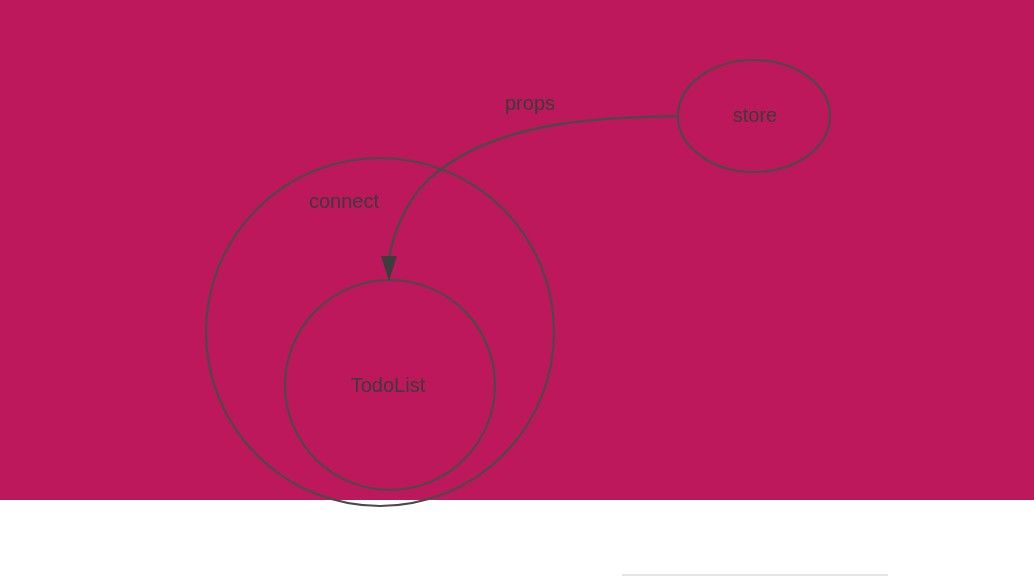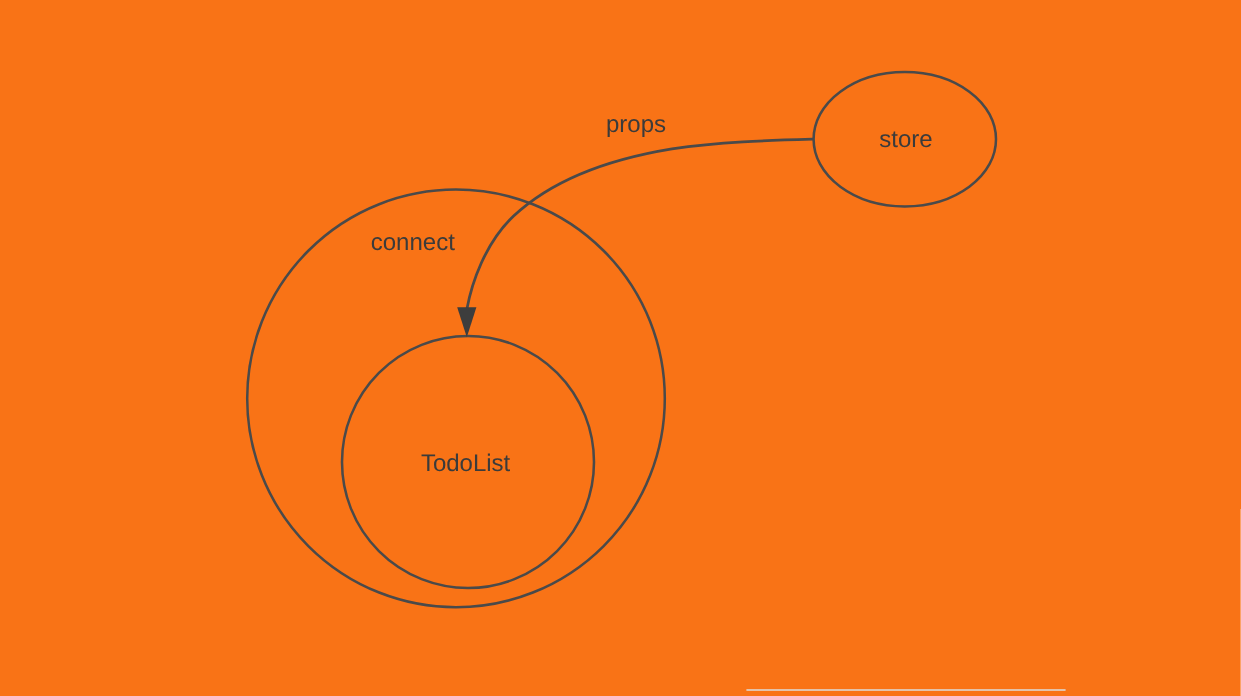--- a/index.html
+++ b/index.html
@@ -9,22 +9,22 @@
   }
   body {
     width: 1034px;
     height: 580px;
     overflow: hidden;
     font-family: "Liberation Sans", sans-serif;
   }
   #canvas-root {
     position: relative;
     width: 1034px;
-    height: 580px;
-    background: #f97316;
+    height: 500px;
+    background: #be185d;
   }
   #diagram-svg {
     position: absolute;
     left: 0;
     top: 0;
     width: 1034px;
     height: 580px;
     display: block;
   }
   .node-label {

